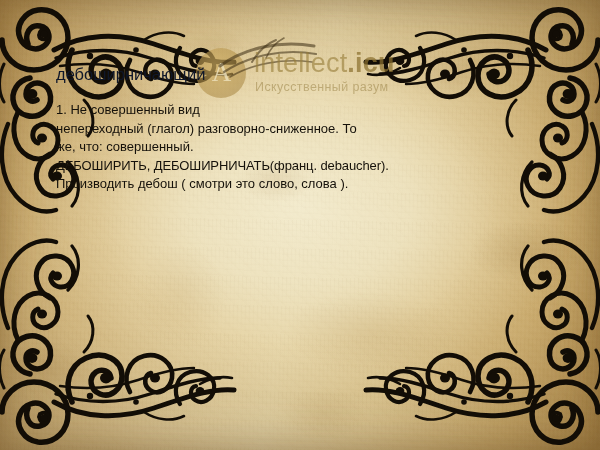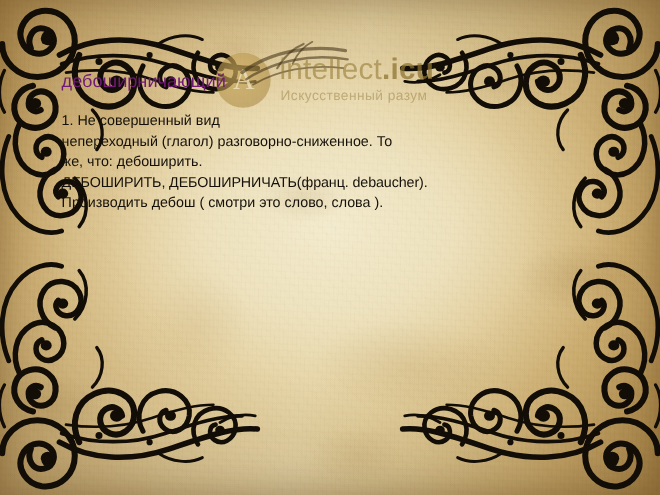--- a/index.html
+++ b/index.html
@@ -89,21 +89,21 @@
     color:rgba(150,126,64,0.50);letter-spacing:0.4px;text-align:center;
   }
 
   
   .entry{
     position:absolute;left:56px;top:64px;width:508px;
     color:#17130c;
   }
   .entry-headword{
     font-size:16.5px;line-height:21px;margin:0 0 16px 0;
-    color:#701a75;white-space:nowrap;
+    color:#0f172a;white-space:nowrap;
   }
   .entry-body{margin:0;}
   .entry-line{
     font-size:13px;line-height:18.6px;white-space:nowrap;
     color:#15110a;
   }
   .entry-line.caps{letter-spacing:-0.1px;}
 </style>
 </head>
 <body>
@@ -272,19 +272,19 @@
       <span>intellect</span><span class="wm-bold">.icu</span>
     </div>
     <div class="wm-sub">Искусственный  разум</div>
   </div>
 
   <div class="entry">
     <div class="entry-headword">дебоширничающий</div>
     <div class="entry-body">
       <div class="entry-line">1. Не совершенный вид</div>
       <div class="entry-line">непереходный (глагол)  разговорно-сниженное. То</div>
-      <div class="entry-line">же, что: дебоширить.</div>
+      <div class="entry-line">же, что: совершенный.</div>
       <div class="entry-line caps">ДЕБОШИРИТЬ, ДЕБОШИРНИЧАТЬ(франц. debaucher).</div>
       <div class="entry-line">Производить дебош (  смотри  это  слово, слова ).</div>
     </div>
   </div>
 
 </div>
 
 </body></html>

